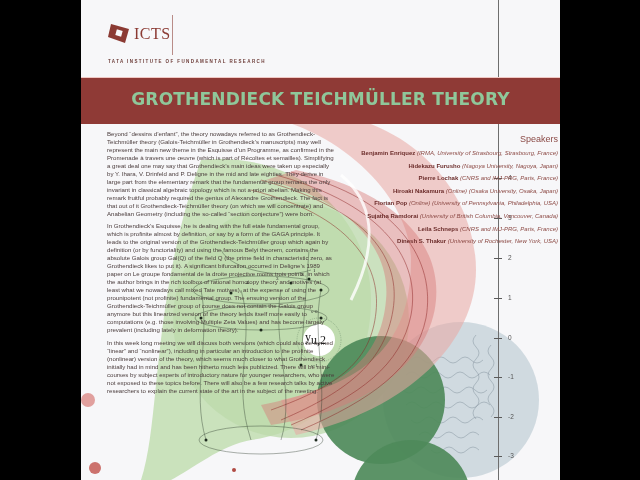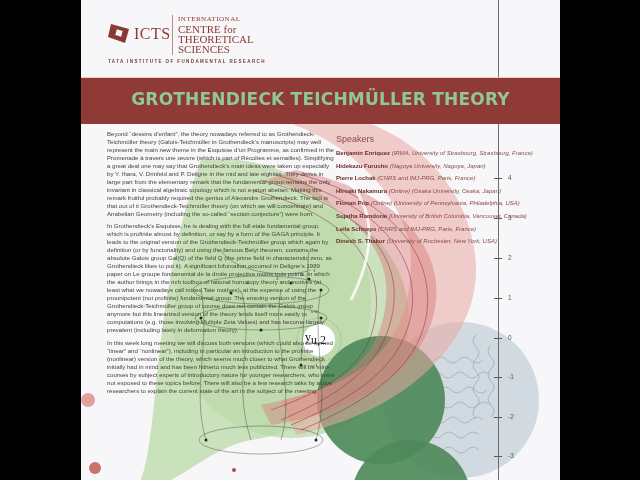--- a/index.html
+++ b/index.html
@@ -37,21 +37,21 @@
     .title-text {
       position: absolute; left: 0; top: 11px; width: 479px; text-align: center;
       font-family: "DejaVu Sans", sans-serif; font-weight: bold; font-size: 17px;
       color: #8fc79a; letter-spacing: 0.2px; white-space: nowrap;
     }
     .body-col {
       position: absolute; left: 26px; top: 130px; width: 228px;
       font-size: 6.1px; line-height: 7.95px; color: #4a3c3c;
     }
     .body-col p { margin: 0 0 5px 0; }
-    .speakers { position: absolute; left: 255px; top: 134px; width: 222px; }
+    .speakers { position: absolute; left: 255px; top: 134px; width: 222px; text-align: right; }
     .speakers-heading { font-size: 9px; color: #8b4a46; margin-bottom: 3px; }
     .speaker { font-size: 6px; line-height: 12.6px; color: #7a3a36; white-space: nowrap; }
     .speaker b { color: #6b2c2a; }
     .speaker i { color: #8d4b46; }
     .tick { position: absolute; width: 8px; height: 1px; background: #5a5a5a; left: 413px; }
     .tick-label { position: absolute; left: 427px; font-size: 6.5px; color: #555; }
   </style>
 </head>
 <body>
 
@@ -121,26 +121,20 @@
     <circle cx="153" cy="470" r="2" fill="#b04a44"></circle>
   </svg>
 
   <div class="logo">
     <svg class="logo-mark" viewBox="0 0 22 22">
       <polygon points="3,2 21,7 17,21 0,15" fill="#8b3a33"></polygon>
       <rect x="8" y="8" width="6" height="6" fill="#f7f7f9" transform="rotate(15 11 11)"></rect>
     </svg>
     <span class="logo-abbr">ICTS</span>
     <div class="logo-divider"></div>
-    <div class="logo-name">
-      <span class="l1">INTERNATIONAL</span>
-      <span class="l2">CENTRE for</span>
-      <span class="l3">THEORETICAL</span>
-      <span class="l4">SCIENCES</span>
-    </div>
     <div class="logo-tagline">TATA INSTITUTE OF FUNDAMENTAL RESEARCH</div>
   </div>
 
   <div class="axis-line"></div>
   <div>
     <div class="tick" style="top:178px"></div>
     <span class="tick-label" style="top:174px">4</span>
     <div class="tick" style="top:218px"></div>
     <span class="tick-label" style="top:214px">3</span>
     <div class="tick" style="top:258px"></div>

